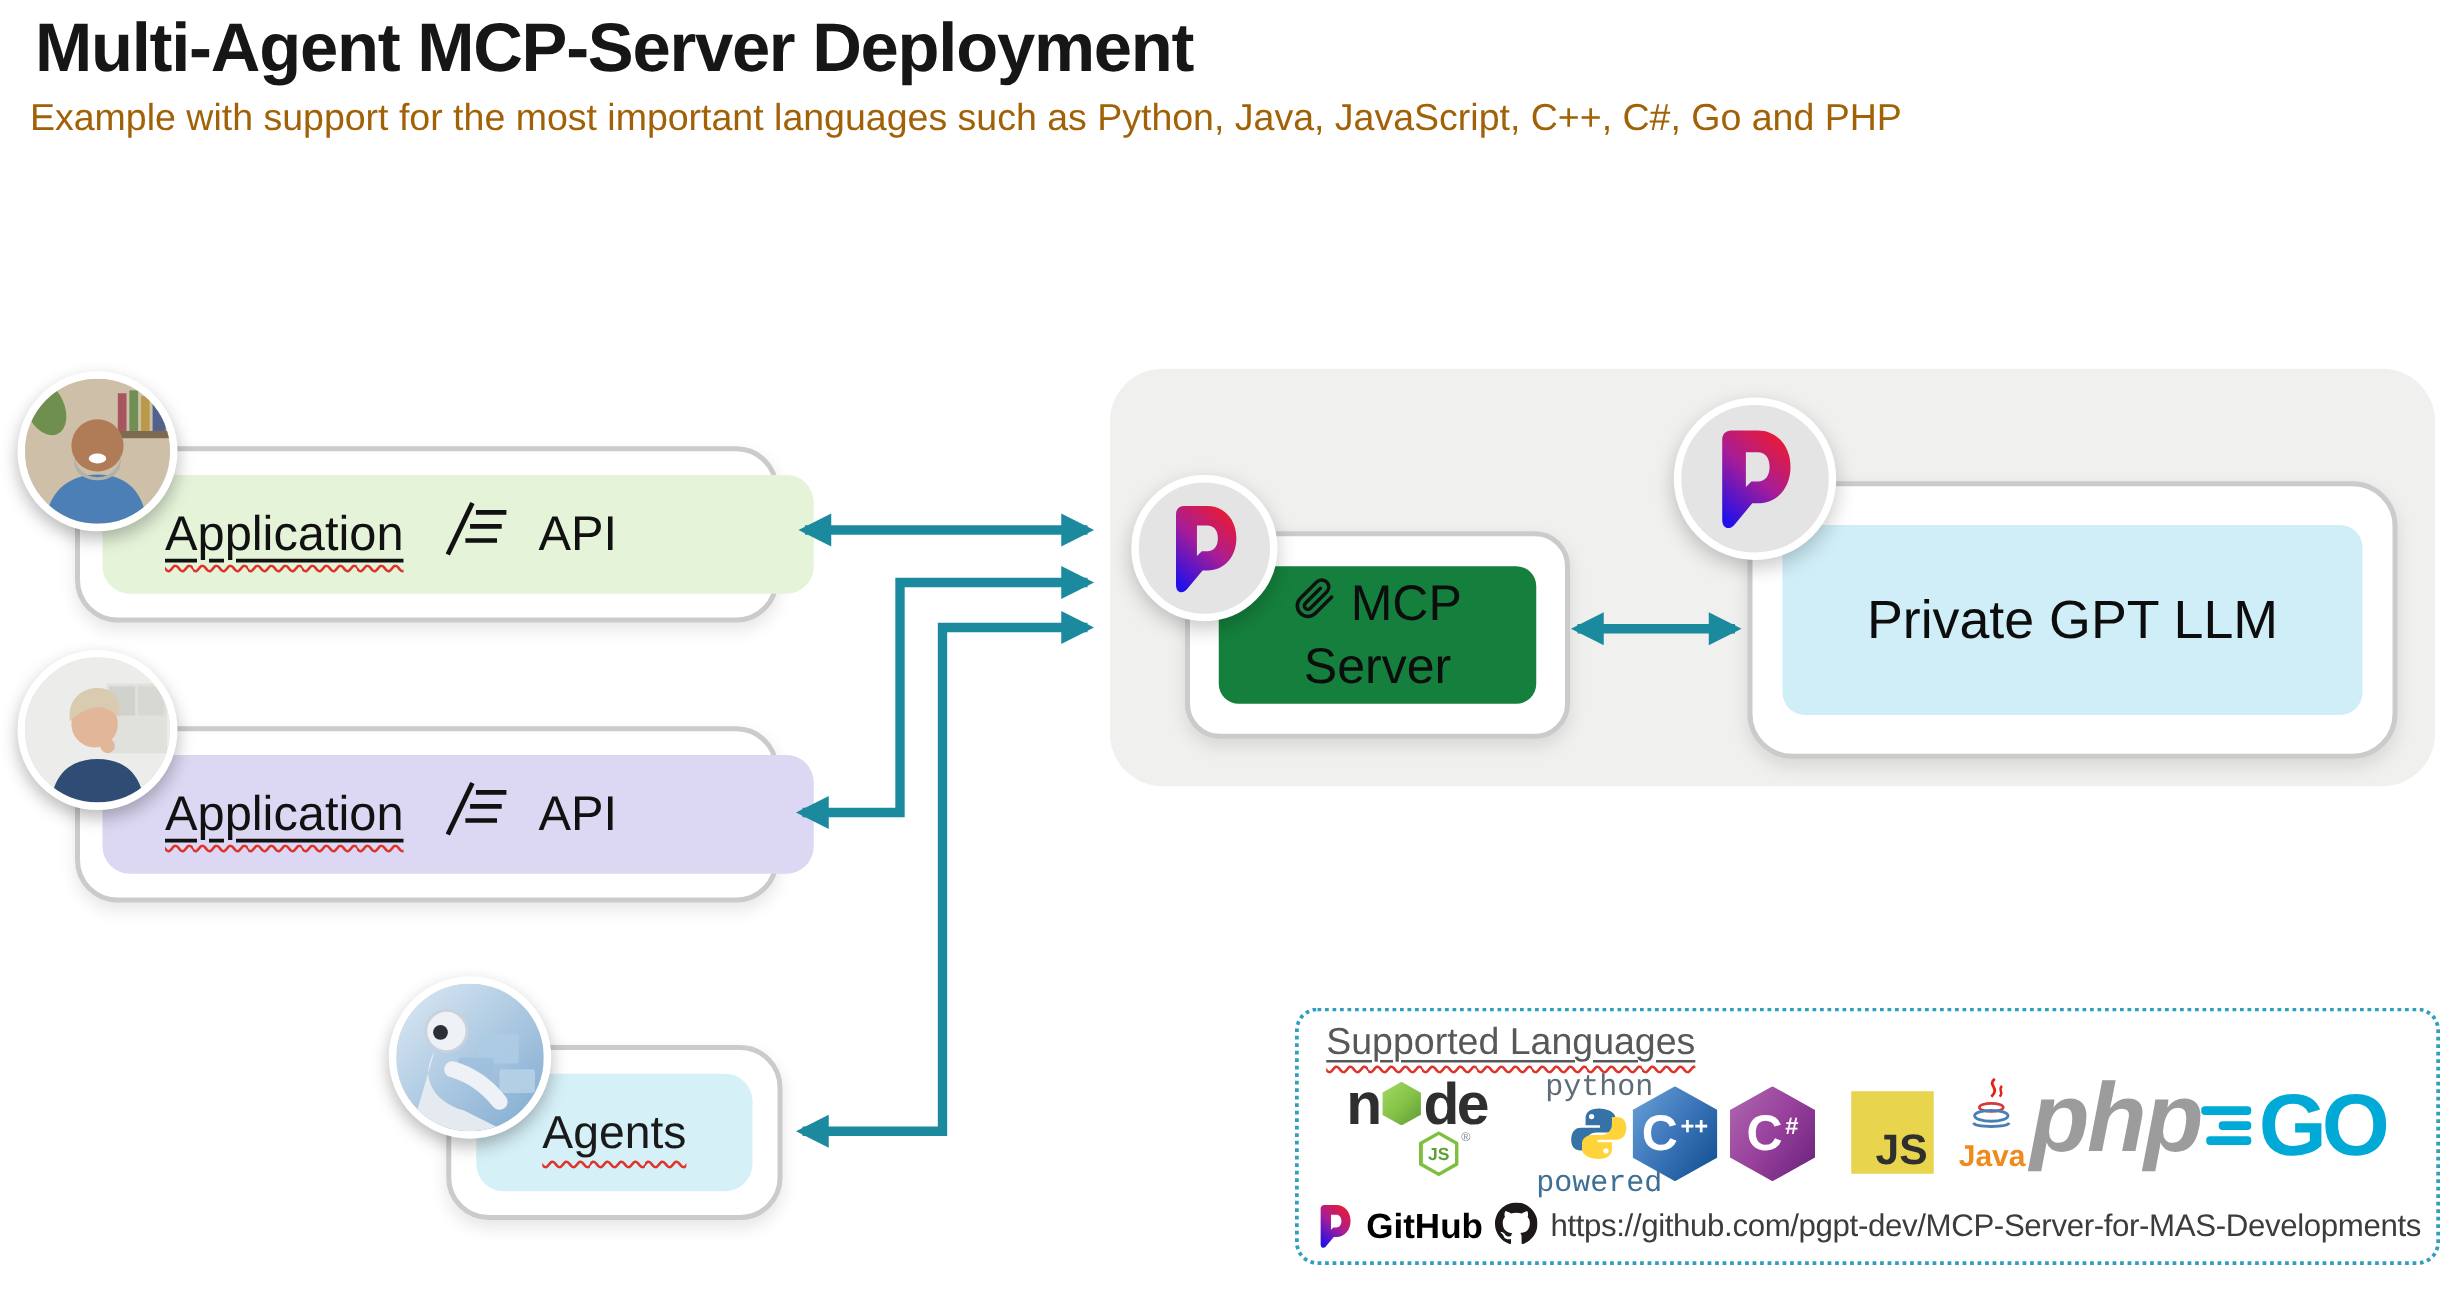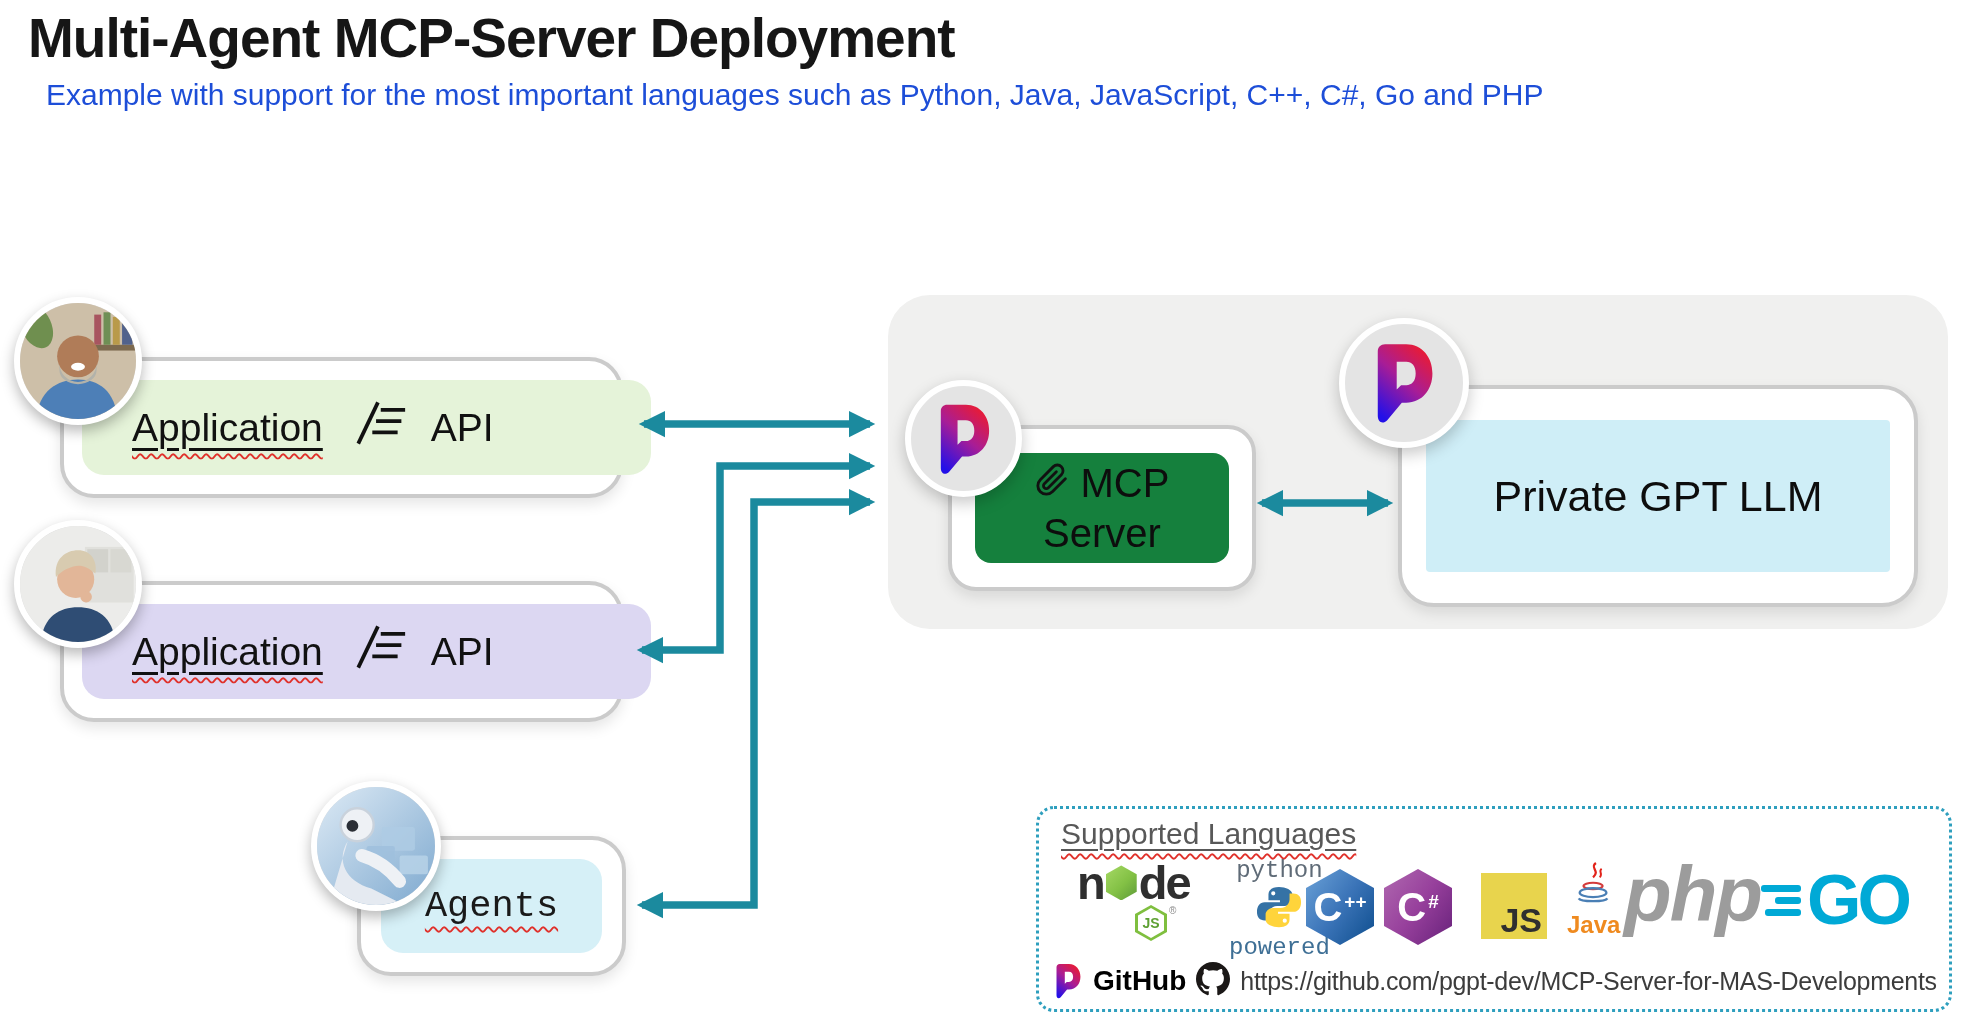--- a/index.html
+++ b/index.html
@@ -2,21 +2,21 @@
 <html><head>
 <meta charset="utf-8">
 <style>
   html,body{margin:0;padding:0;background:#fff;}
   .canvas{
     position:relative;width:1971px;height:1035px;overflow:hidden;
     font-family:"Liberation Sans",sans-serif;color:#1a1a1a;background:#ffffff;
   }
   
   .title{position:absolute;left:28px;top:6px;font-size:55px;font-weight:600;letter-spacing:-1px;color:#161616;white-space:nowrap;}
-  .subtitle{position:absolute;left:46px;top:78px;font-size:30px;font-weight:400;color:#1d4ed8;white-space:nowrap;}
+  .subtitle{position:absolute;left:24px;top:78px;font-size:30px;font-weight:400;color:#a16207;white-space:nowrap;}
   
   .outer-card{position:absolute;background:#fff;border:4px solid #cbcbcb;border-radius:34px;box-shadow:0 6px 14px rgba(0,0,0,.10);}
   .inner-fill{position:absolute;border-radius:22px;display:flex;align-items:center;}
   .app-content{justify-content:flex-start;padding-left:50px;gap:24px;font-size:39px;color:#111;white-space:nowrap;}
   .center-content{justify-content:center;}
   .u-solid{text-decoration:underline;text-decoration-thickness:2.5px;text-underline-offset:7px;}
   .u-wavy{text-decoration:underline wavy #e0312b;text-decoration-thickness:2px;text-underline-offset:12px;}
   .u-wavy-only{text-decoration:underline wavy #e0312b;text-decoration-thickness:2px;text-underline-offset:10px;}
   
   .avatar{position:absolute;border-radius:50%;border:6px solid #fff;box-shadow:0 6px 14px rgba(0,0,0,.28);overflow:hidden;background:#ddd;}
@@ -117,41 +117,41 @@
           <path d="M36 9 H62" stroke="#111" stroke-width="4"></path>
           <path d="M31 21 H58" stroke="#111" stroke-width="4"></path>
           <path d="M27 33 H54" stroke="#111" stroke-width="4"></path>
         </svg>
       </span>
       <span>API</span>
     </div>
   </div>
 
   <div class="outer-card" style="left:357px;top:836px;width:261px;height:132px;">
-    <div class="inner-fill center-content" style="left: 20px; top: 19px; width: 221px; height: 94px; font-size: 37px; background-color: rgb(214, 240, 247); font-family: Liberation Mono, monospace;">
+    <div class="inner-fill center-content" style="left: 20px; top: 19px; width: 221px; height: 94px; font-size: 37px; background-color: rgb(214, 240, 247);">
       <span class="u-wavy-only">Agents</span>
     </div>
   </div>
 
   <div class="outer-card" style="left:948px;top:425px;width:300px;height:158px;border-radius:28px;">
     <div class="inner-fill center-content mcp-text" style="left: 23px; top: 24px; width: 254px; height: 110px; border-radius: 16px; background-color: #15803d;">
       <span class="mcp-line1">
         <span>
           <svg viewBox="0 0 24 24" width="34" height="34">
             <path d="M21.44 11.05l-9.19 9.19a6 6 0 01-8.49-8.49l9.19-9.19a4 4 0 015.66 5.66l-9.2 9.19a2 2 0 01-2.83-2.83l8.49-8.48" fill="none" stroke="#111" stroke-width="2" stroke-linecap="round" stroke-linejoin="round"></path>
           </svg>
         </span>
         <span>MCP</span>
       </span>
       <span>Server</span>
     </div>
   </div>
 
   <div class="outer-card" style="left:1398px;top:385px;width:512px;height:214px;border-radius:36px;">
-    <div class="inner-fill center-content gpt-text" style="left: 24px; top: 31px; width: 464px; height: 152px; border-radius: 4px; background-color: rgb(207, 238, 247);">
+    <div class="inner-fill center-content gpt-text" style="left: 24px; top: 31px; width: 464px; height: 152px; border-radius: 18px; background-color: rgb(207, 238, 247);">
       <span>Private GPT LLM</span>
     </div>
   </div>
 
   <div class="p-circle" style="left:905px;top:380px;width:105px;height:105px;">
     <svg viewBox="10 0 94 118" width="62" height="76">
         <use href="#p-shape"></use>
       </svg>
   </div>
   <div class="p-circle" style="left:1339px;top:318px;width:118px;height:118px;">

